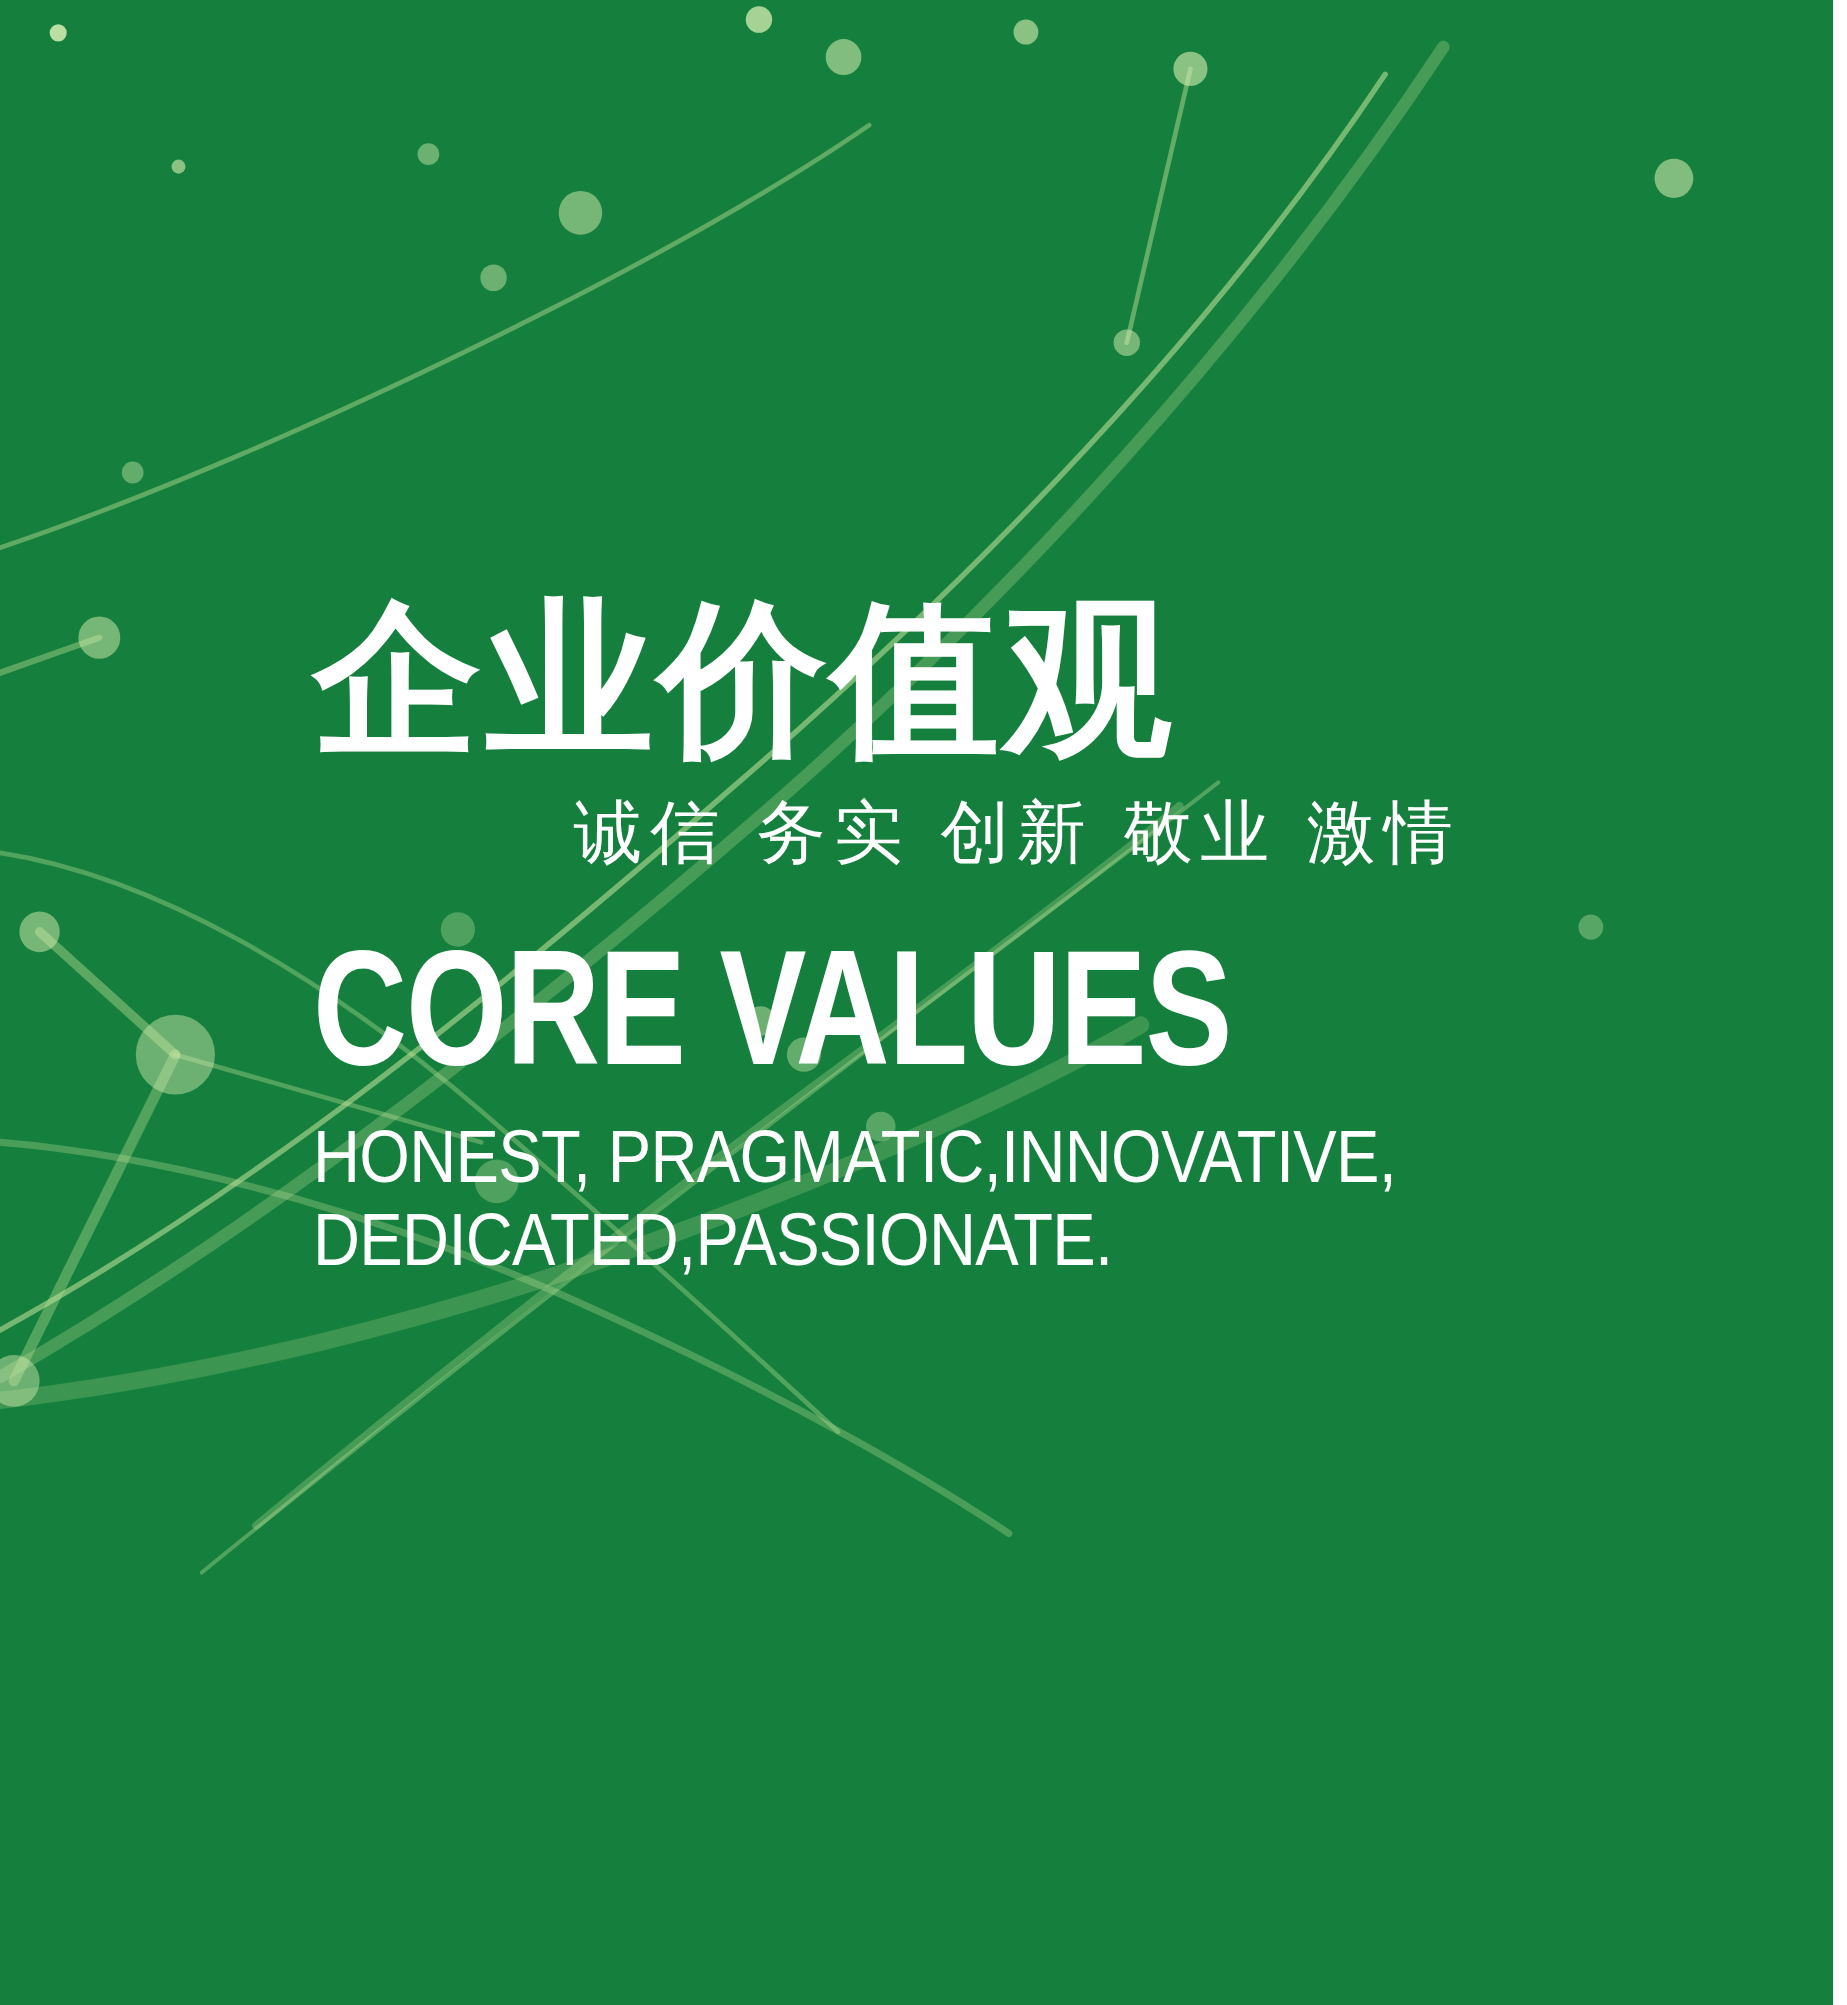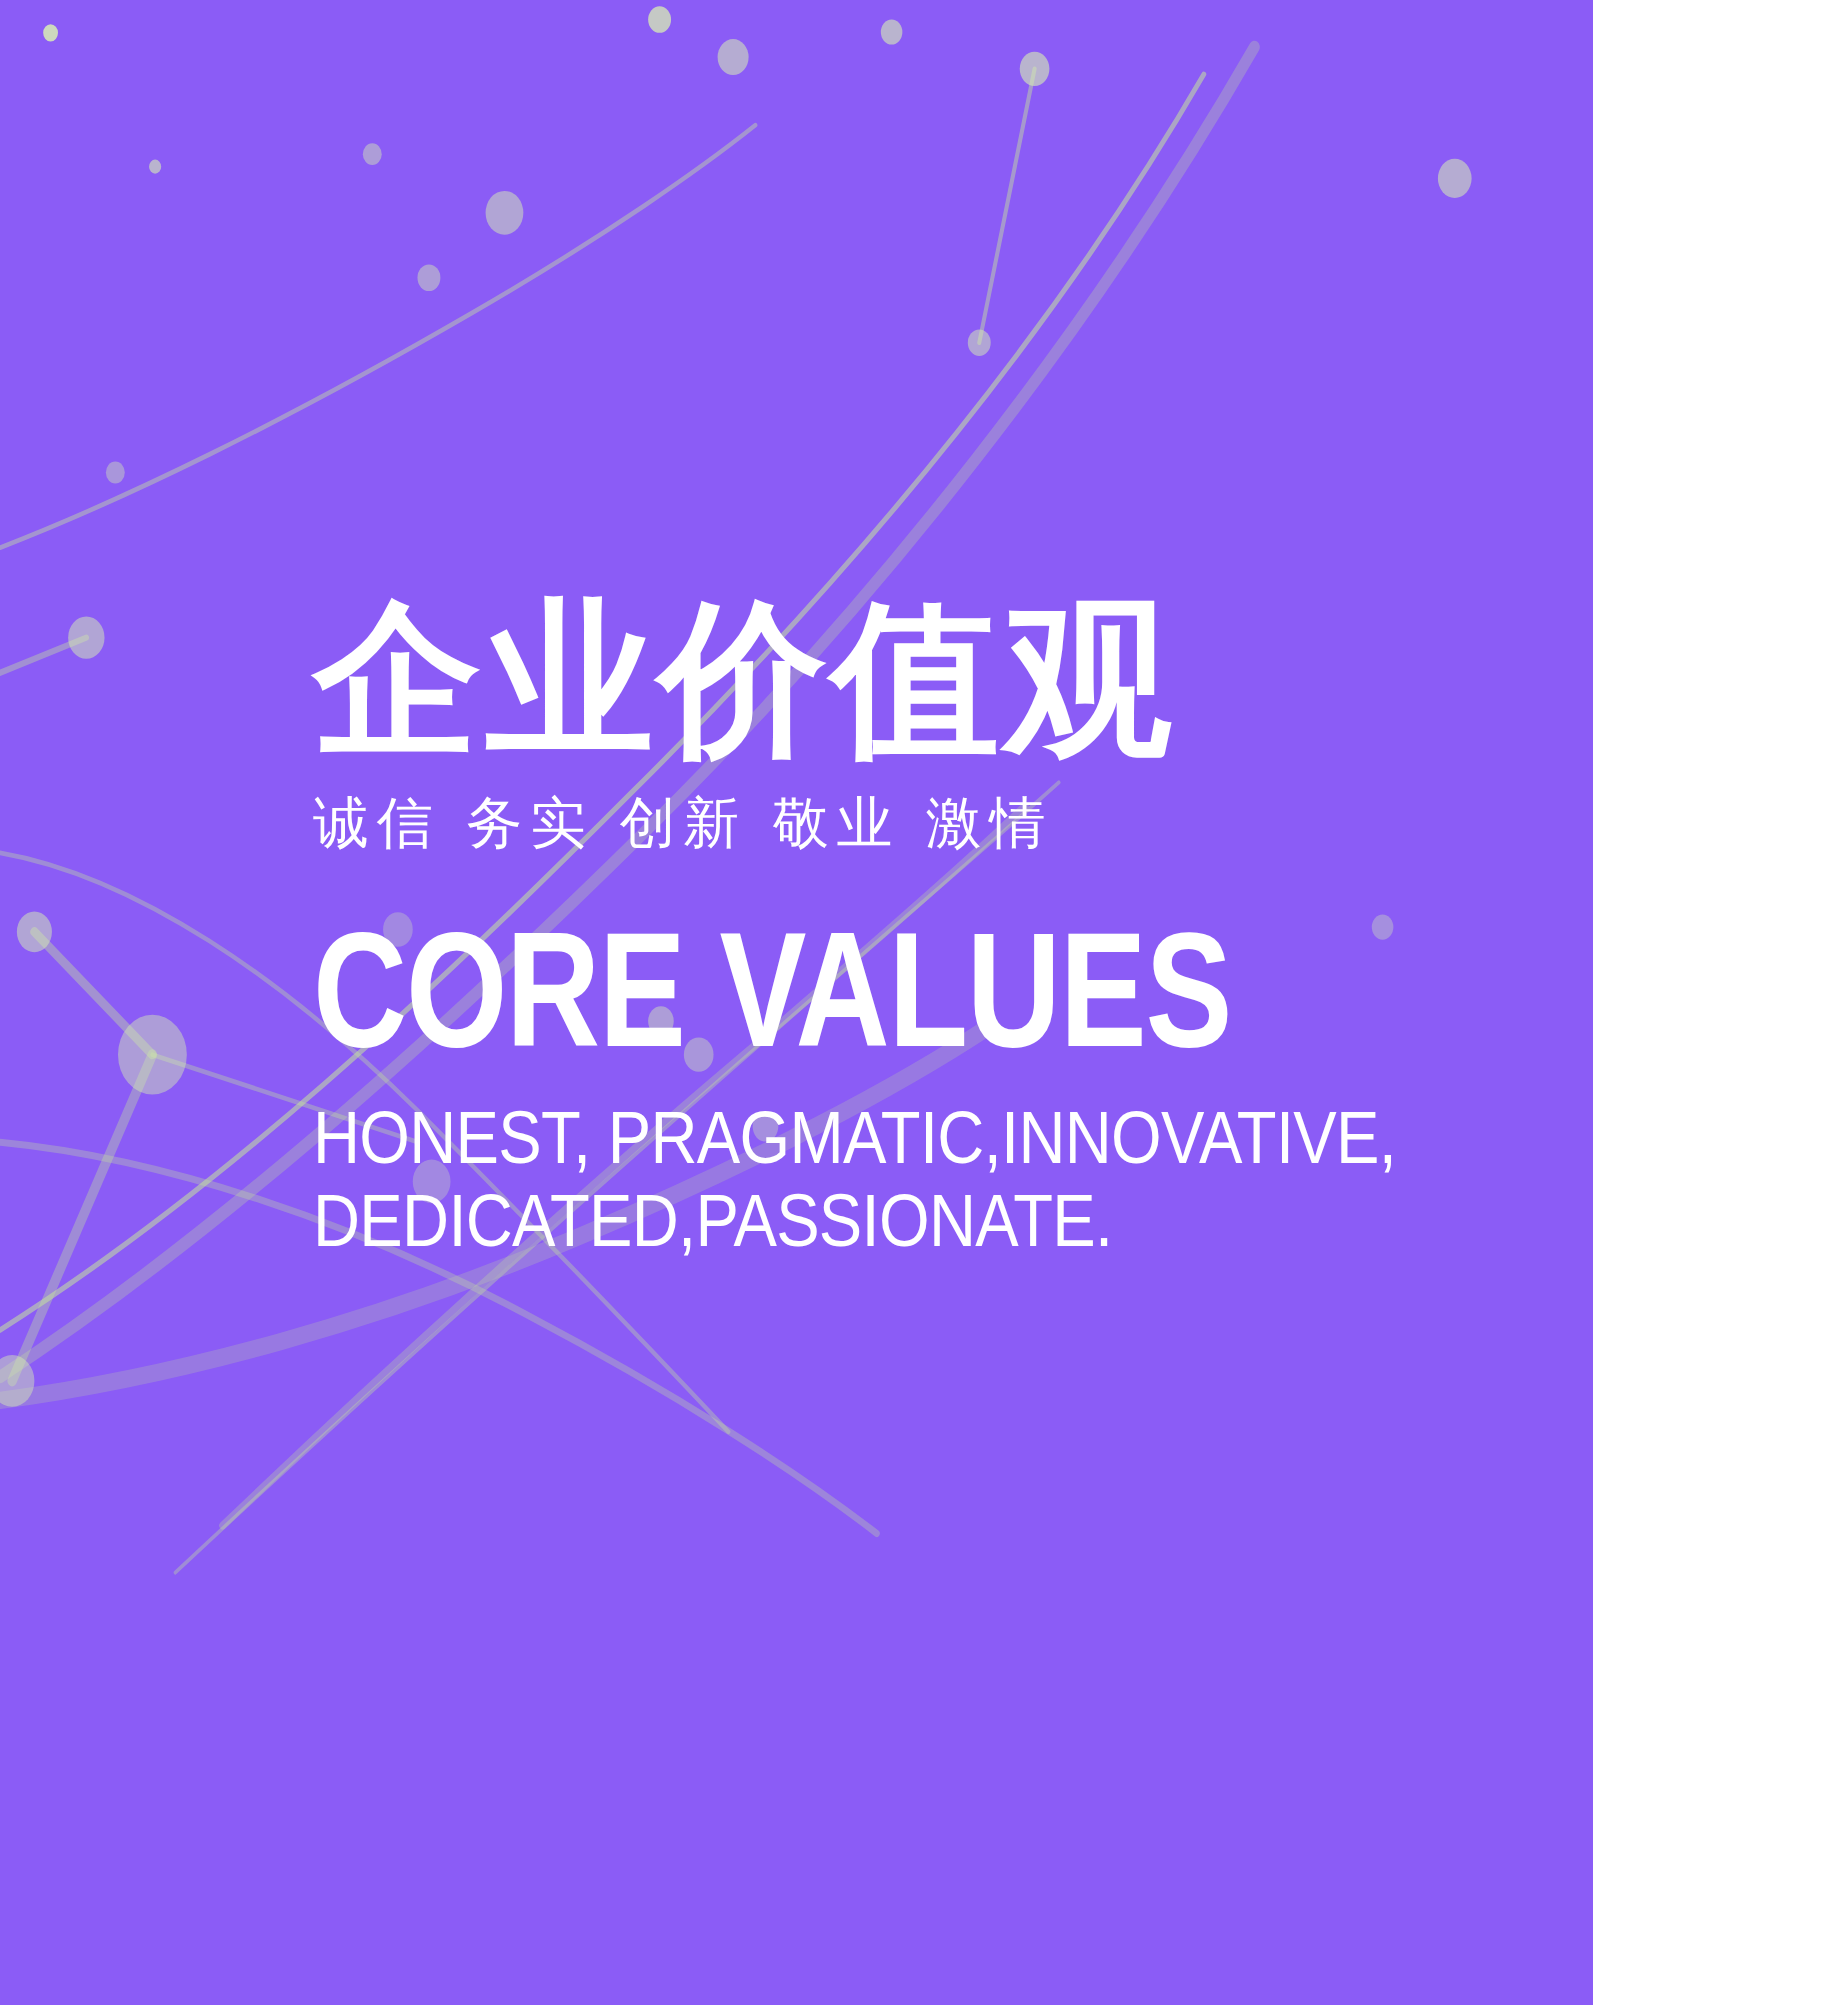--- a/index.html
+++ b/index.html
@@ -2,24 +2,24 @@
 <html style="font-size:12.5px"><head>
 <meta charset="utf-8">
 <style>
   html, body {
     margin: 0;
     padding: 0;
     background: #ffffff;
   }
   #poster {
     position: relative;
-    width: 1593px;
+    width: 1833px;
     height: 2006px;
     overflow: hidden;
-    background: #8b5cf6;
+    background: #15803d;
     font-family: "Liberation Sans", "DejaVu Sans", sans-serif;
   }
   #bg-decor {
     position: absolute;
     inset: 0;
     width: 100%;
     height: 100%;
     pointer-events: none;
   }
   .content {
@@ -33,27 +33,28 @@
     font-size: 168px;
     line-height: 1.02;
     font-weight: 700;
     letter-spacing: 4.7px;
     margin: 0;
     white-space: nowrap;
     font-family: "DejaVu Sans", "Liberation Sans", sans-serif;
   }
   .subtitle-cn {
     color: #ffffff;
-    font-size: 56px;
+    font-size: 69px;
     line-height: 1.45;
     font-weight: 400;
     letter-spacing: 7.8px;
     margin: 17px 0 0 0;
     white-space: nowrap;
     font-family: "DejaVu Sans", "Liberation Sans", sans-serif;
+    text-align: center;
   }
   .title-en {
     color: #ffffff;
     font-size: 163px;
     line-height: 1.0;
     font-weight: 700;
     letter-spacing: -1.6px;
     margin: 44px 0 0 0;
     white-space: nowrap;
     transform: scaleX(0.80);

